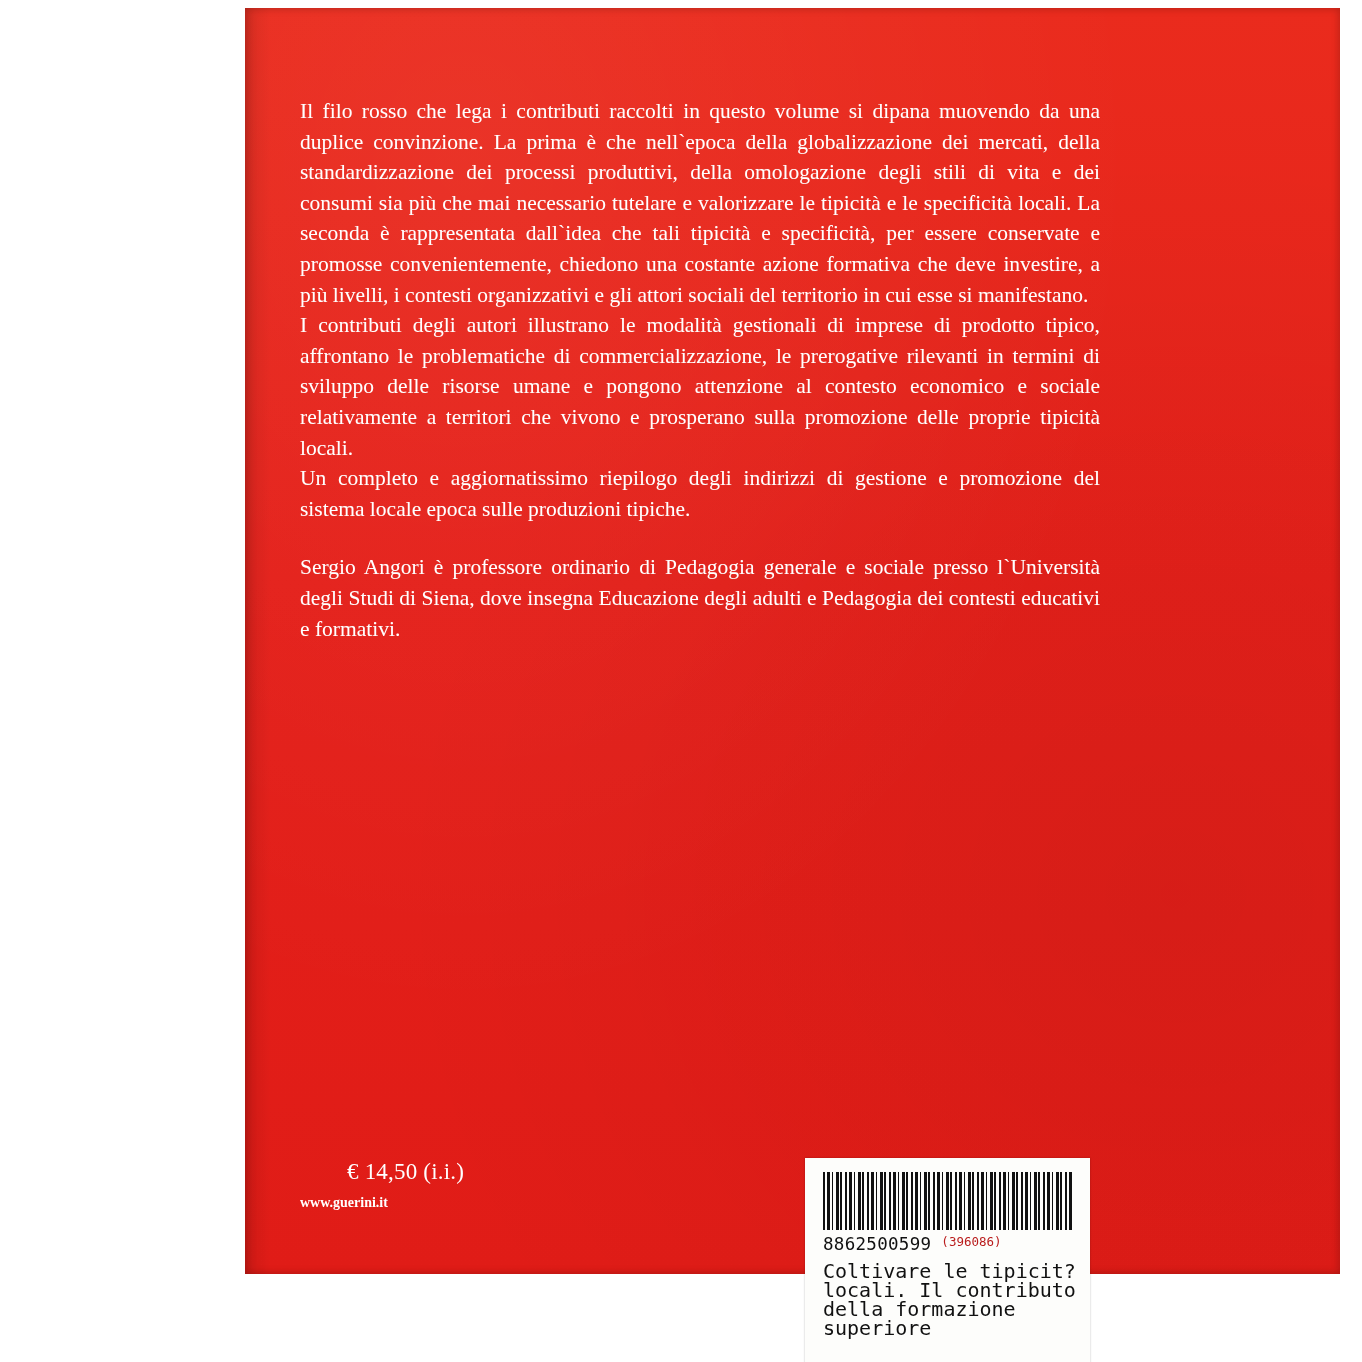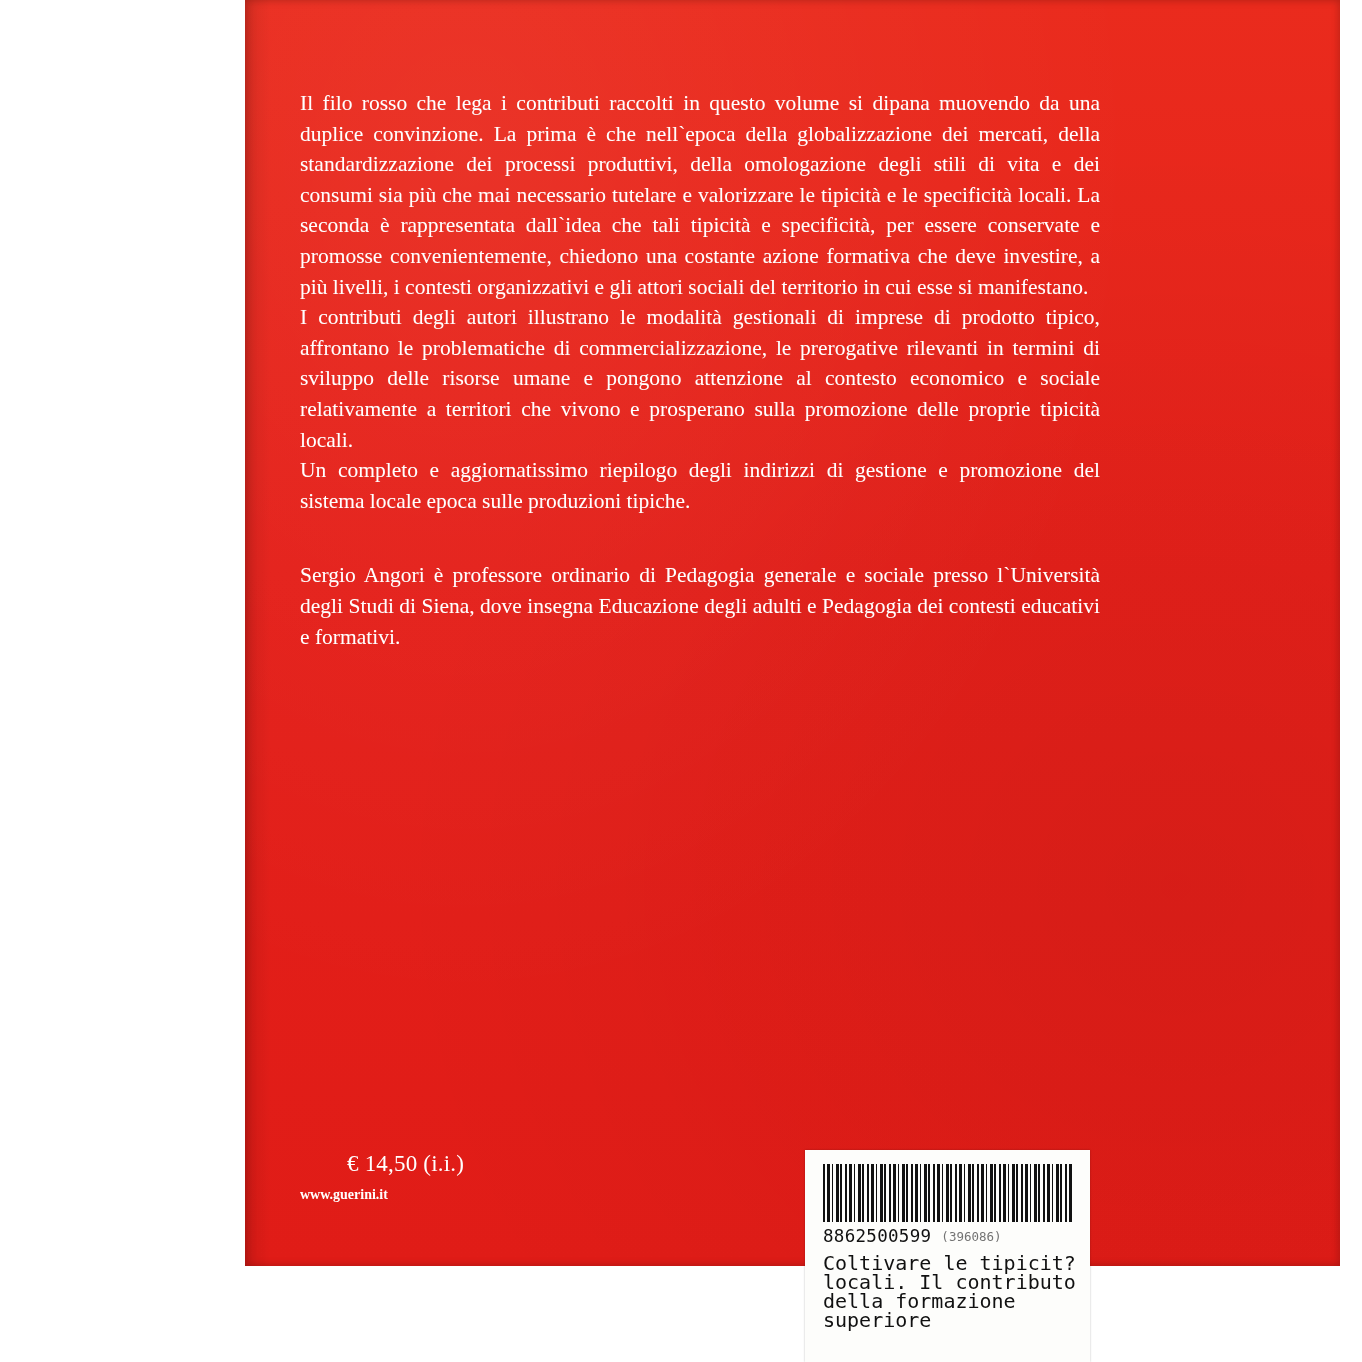--- a/index.html
+++ b/index.html
@@ -15,21 +15,21 @@
   }
   #page {
     position: relative;
     width: 1362px;
     height: 1362px;
     background: #ffffff;
   }
   #book-back-cover {
     position: absolute;
     left: 245px;
-    top: 0px;
+    top: 8px;
     width: 1095px;
     height: 1266px;
     background: #e8231a;
     background-image:
       radial-gradient(ellipse at 20% 12%, rgba(255,255,255,0.05), rgba(255,255,255,0) 55%),
       radial-gradient(ellipse at 85% 70%, rgba(0,0,0,0.05), rgba(0,0,0,0) 60%),
       linear-gradient(90deg, rgba(0,0,0,0.09) 0px, rgba(0,0,0,0.0) 26px),
       linear-gradient(180deg, #ea2b1d 0%, #e4201a 45%, #e01c17 100%);
     box-shadow: inset -3px 0 6px rgba(0,0,0,0.10), inset 3px 0 10px rgba(0,0,0,0.16);
   }
@@ -41,21 +41,21 @@
     color: #ffffff;
     font-size: 21.5px;
     line-height: 30.6px;
     text-align: justify;
     text-shadow: 0 0 1px rgba(255,255,255,0.18);
   }
   #blurb p {
     margin: 0 0 0 0;
   }
   #blurb p.gap {
-    margin-top: 44px;
+    margin-top: 28px;
   }
   #price-block {
     position: absolute;
     left: 55px;
     bottom: 56px;
     color: #ffffff;
     font-size: 23px;
     line-height: 31px;
   }
   #price-block .price {
@@ -96,31 +96,31 @@
       #111 17px, #111 19px,
       #fdfdfb 19px, #fdfdfb 22px
     );
   }
   #barcode-number-row {
     position: absolute;
     left: 18px;
     top: 76px;
     width: 252px;
     display: flex;
-    align-items: center;
+    align-items: flex-start;
     gap: 10px;
   }
   #barcode-number {
     font-size: 17.5px;
     color: #111;
     letter-spacing: 0.3px;
   }
   #barcode-internal {
     font-size: 12.5px;
-    color: #737373;
+    color: #b91c1c;
   }
   #barcode-title {
     position: absolute;
     left: 18px;
     top: 104px;
     width: 256px;
     font-size: 20px;
     line-height: 19px;
     color: #111;
   }

